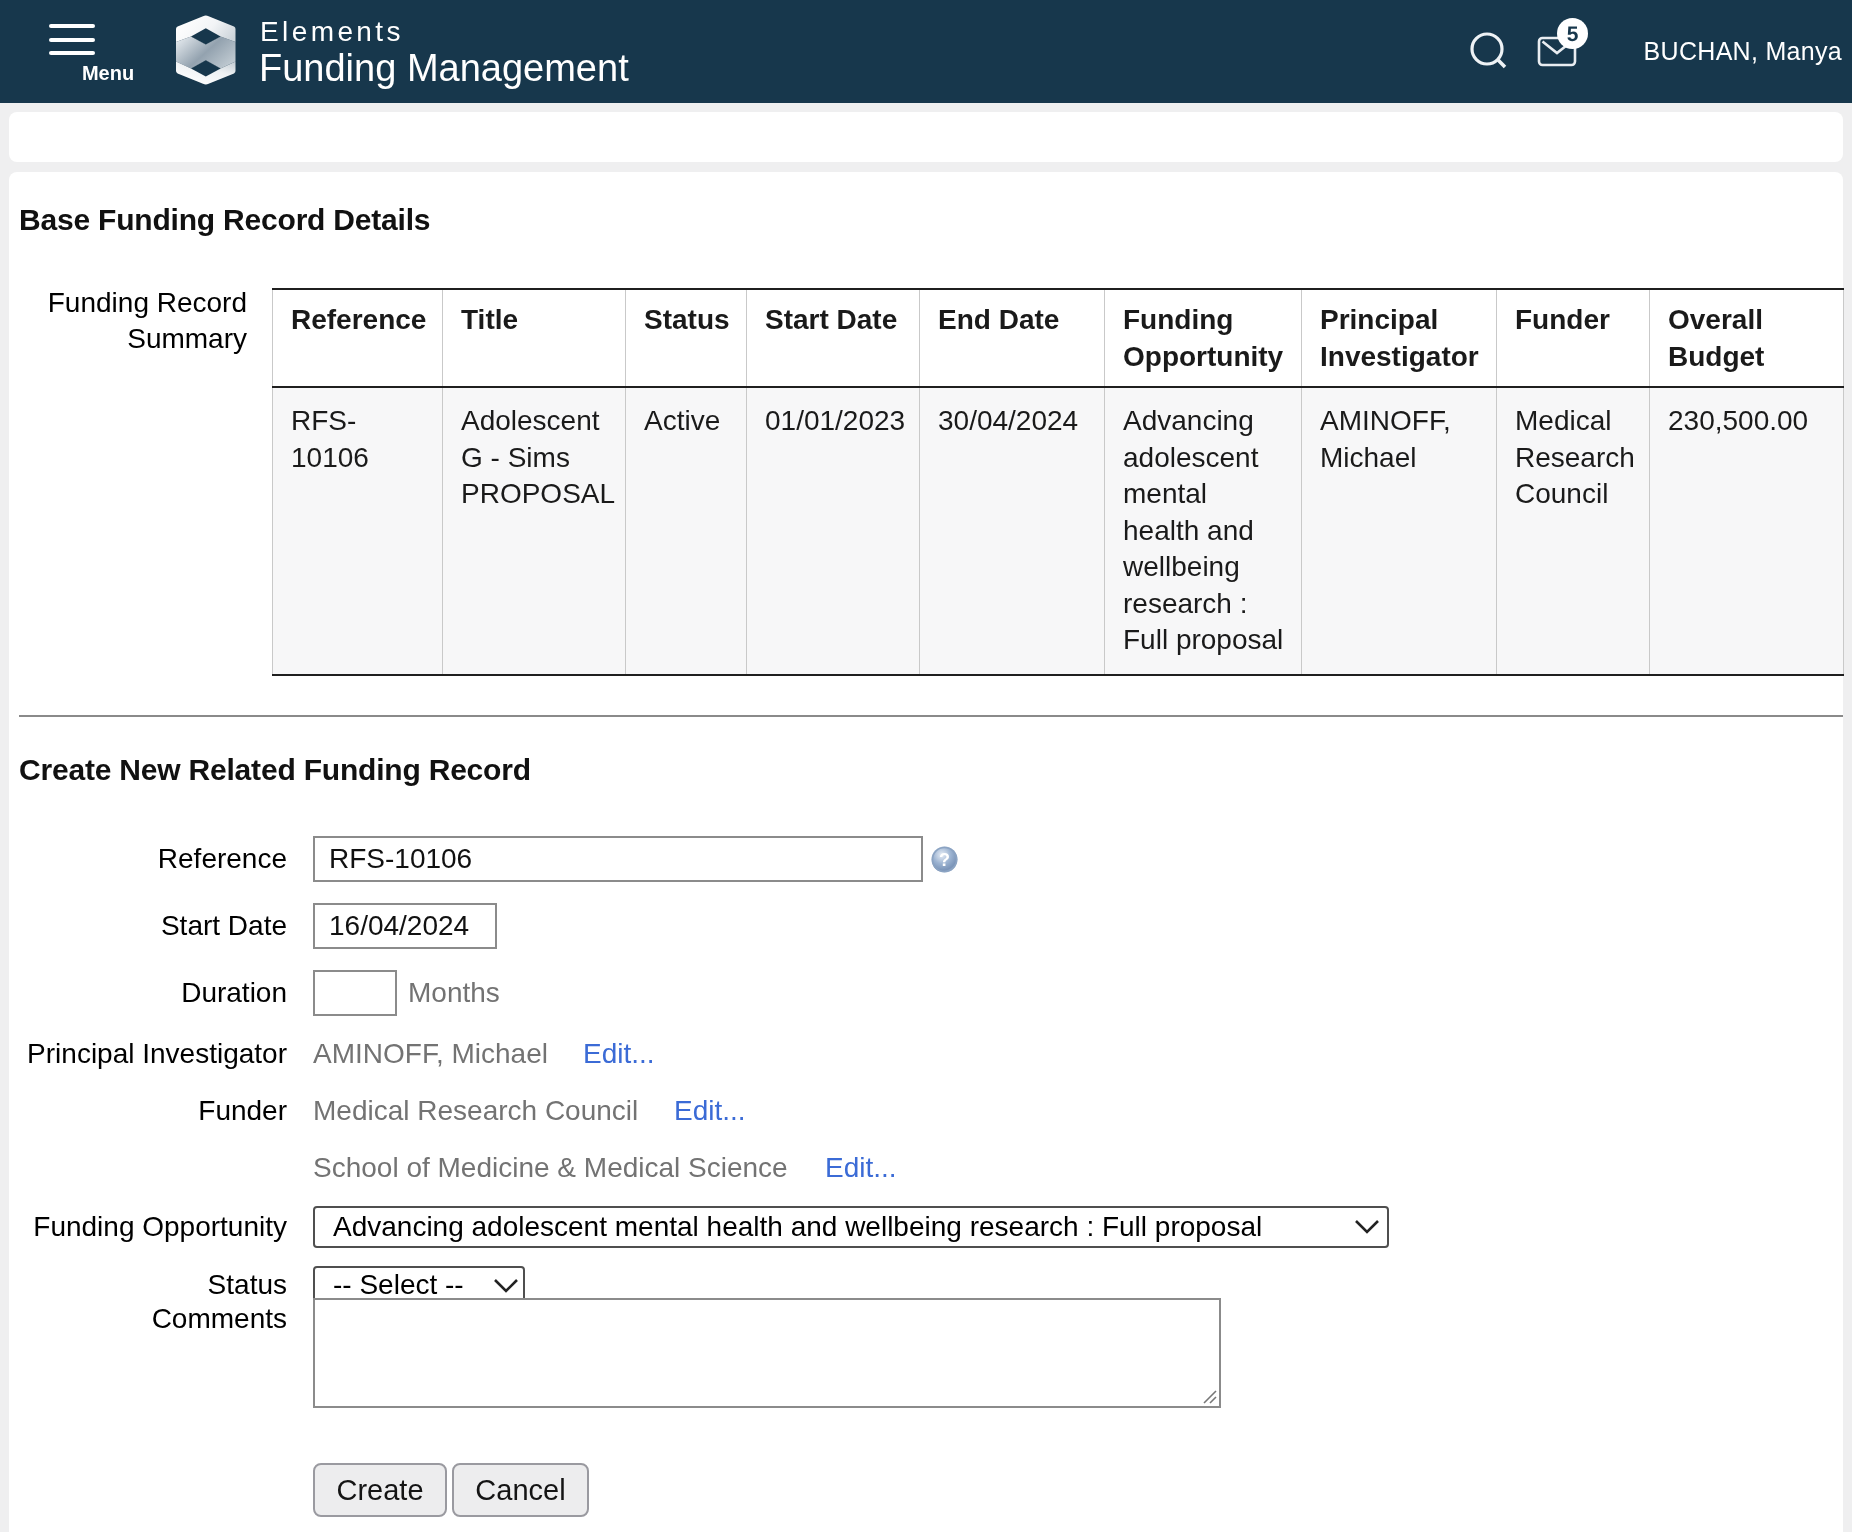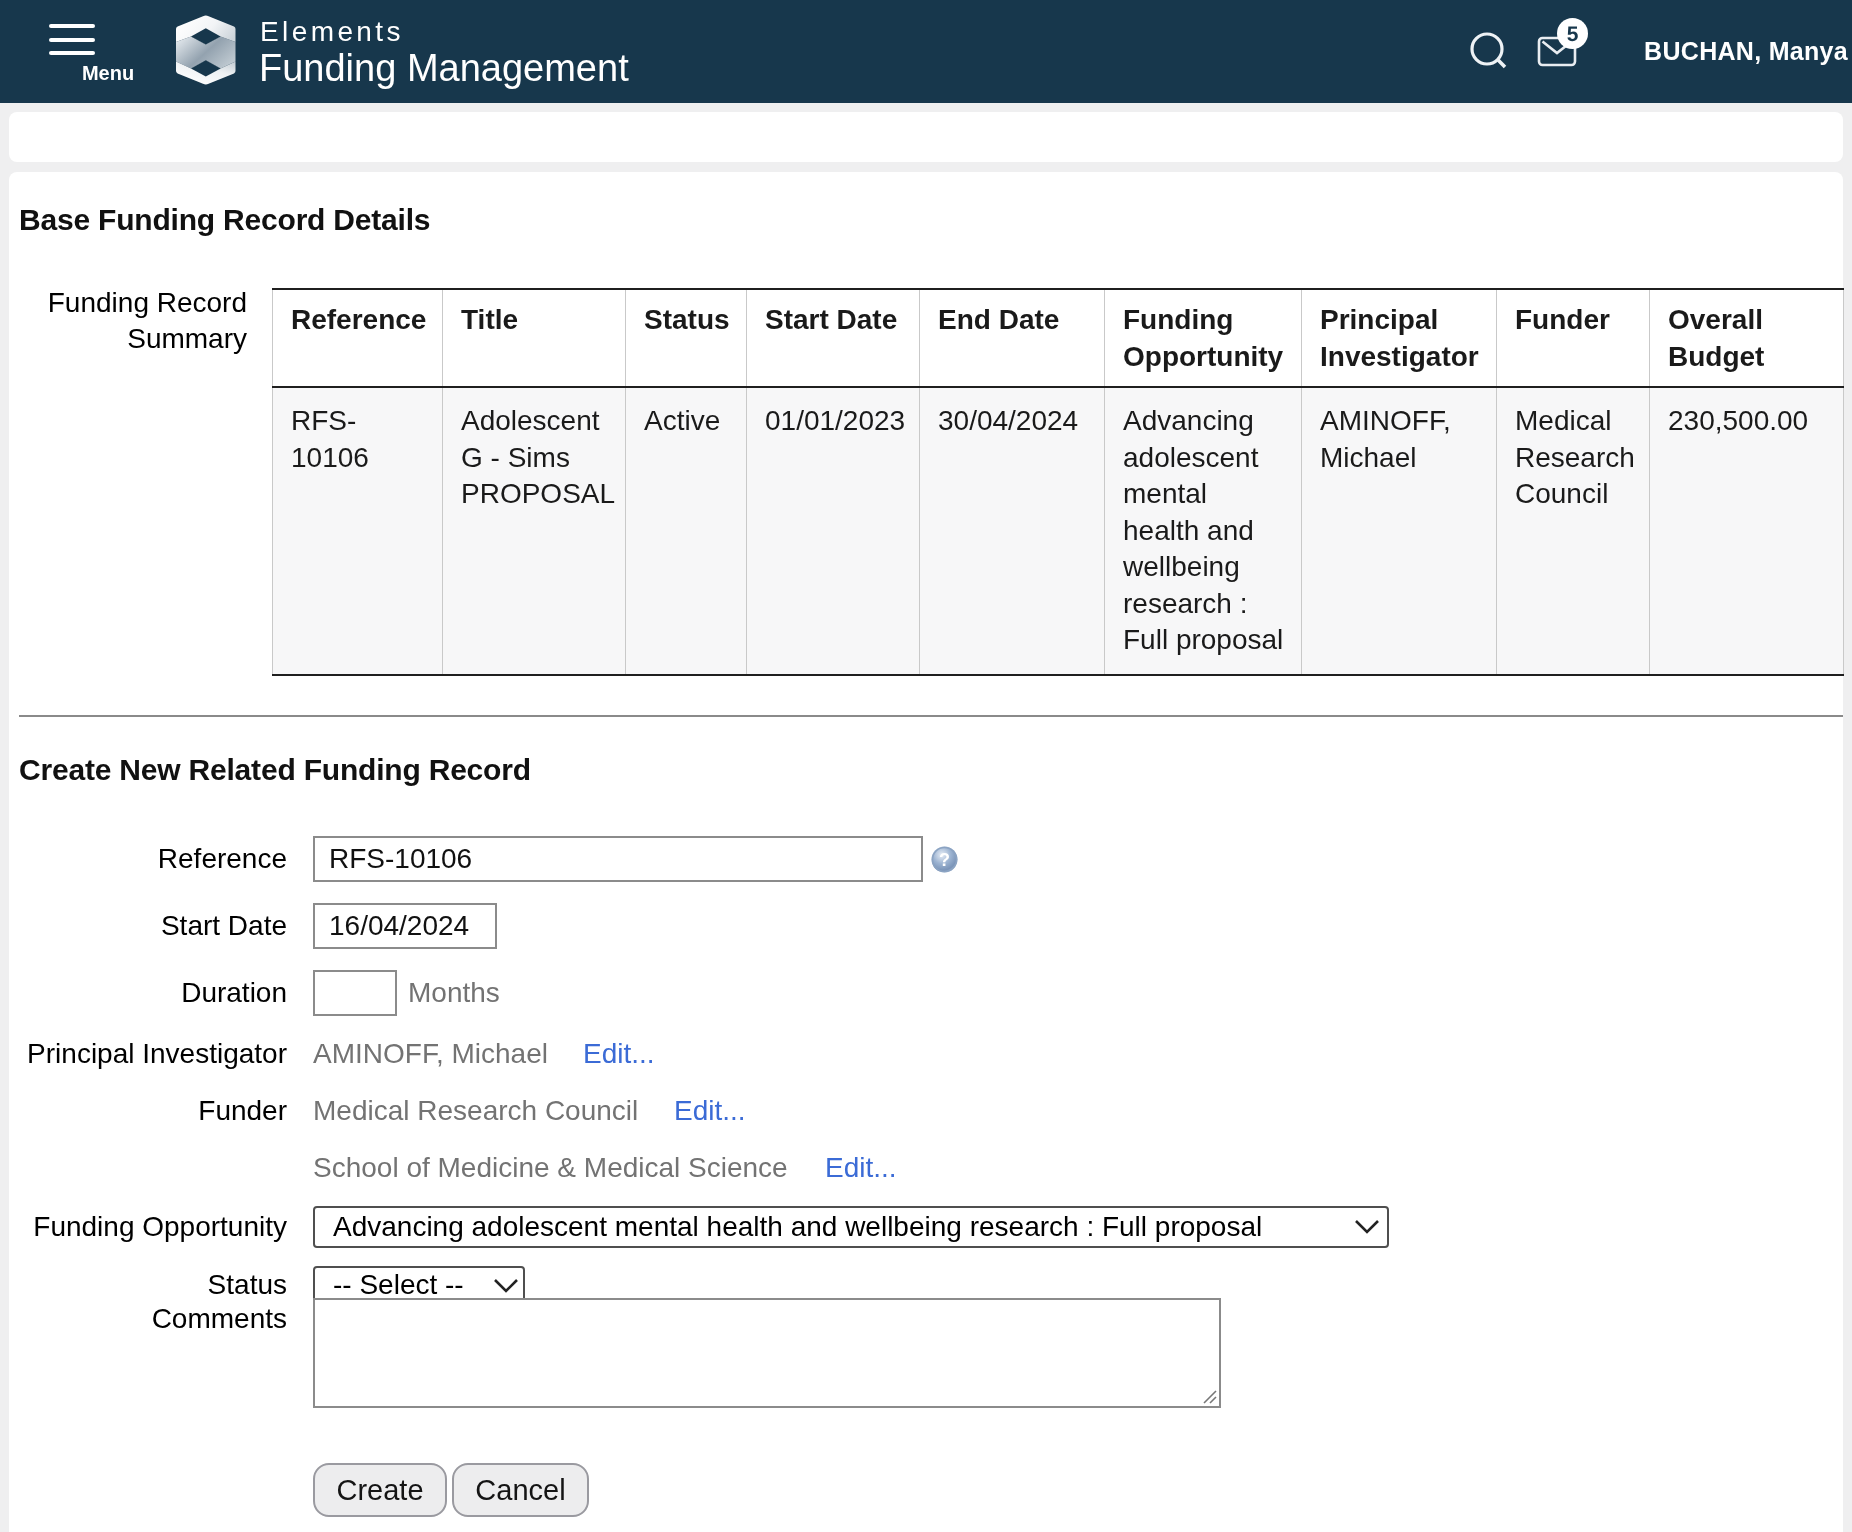--- a/index.html
+++ b/index.html
@@ -5,21 +5,21 @@
   * { margin:0; padding:0; box-sizing:border-box; }
   html,body { width:1852px; height:1532px; background:#efeff0; font-family:"Liberation Sans", sans-serif; color:#1a1a1a; overflow:hidden; }
   #header { position:absolute; left:0; top:0; width:1852px; height:103px; background:#17374c; }
   .hline { position:absolute; left:49px; width:46px; height:3.5px; background:#fff; border-radius:2px; }
   #menuTxt { position:absolute; left:40px; top:62px; width:64px; text-align:center; color:#fff; font-size:20px; font-weight:700;margin-left:36px; }
   #logo { position:absolute; left:175px; top:15px; }
   #brand1 { position:absolute; left:260px; top:15.1px; font-size:28px; letter-spacing:3.4px; line-height:34px; color:#fff; }
   #brand2 { position:absolute; left:259px; top:44.1px; font-size:38px; line-height:48px; color:#fff; }
   #sicon { position:absolute; left:1468px; top:30px; }
   #micon { position:absolute; left:1534px; top:14px; }
-  #uname { position:absolute; right:4px; top:36px; font-size:25px; font-weight:700; color:#fff; line-height:30px; letter-spacing:0.3px;text-align:center; }
+  #uname { position:absolute; right:10px; top:36px; font-size:25px; font-weight:400; color:#fff; line-height:30px; letter-spacing:0.3px;text-align:center; }
   #topbar { position:absolute; left:9px; top:112px; width:1834px; height:50px; background:#fff; border-radius:8px; }
   #panel { position:absolute; left:9px; top:172px; width:1834px; height:1360px; background:#fff; border-radius:8px 8px 0 0; }
   #panel > * { position:absolute; }
   h1 { font-size:30px; font-weight:700; color:#111; line-height:40px; letter-spacing:-0.2px; }
   #h1a { left:10px; top:28.2px; }
   #h1b { left:10px; top:578.1px; }
   #sumlbl { left:0; top:113px; width:238px; text-align:right; font-size:28px; line-height:36px; color:#000; }
   #tblwrap { left:263px; top:116px; }
   table { border-collapse:collapse; table-layout:fixed; width:1571px; font-size:28px; }
   th, td { vertical-align:top; text-align:left; line-height:36.5px; border-left:1px solid #c9c9c9; border-right:1px solid #c9c9c9; }
@@ -29,21 +29,21 @@
   td { padding:15px 10px 15px 18px; }
   #hr1 { left:10px; top:543px; width:1824px; height:2px; background:#8a8a8a; }
   .frow { left:0; height:46px; display:flex; align-items:center; width:1600px; }
   .flbl { position:absolute; left:0; top:0; width:278px; height:100%; display:flex; align-items:center; justify-content:flex-end; font-size:28px; color:#000; }
   .fval { position:absolute; left:304px; top:0; height:100%; display:flex; align-items:center; font-size:28px; color:#737373; }
   input, textarea { font-family:"Liberation Sans", sans-serif; font-size:28px; color:#111; border:2px solid #8b8b8b; background:#fff; }
   .inp { position:absolute; left:304px; padding:0 14px; }
   a.edit { color:#3b6bd6; text-decoration:none; font-size:28px; position:absolute; top:0; height:100%; display:flex; align-items:center; }
   .sel { position:absolute; left:304px; border:2px solid #4f4f4f; border-radius:4px; background:#fff; display:flex; align-items:center; font-size:28px; color:#000; padding-left:18px; }
   .chev { position:absolute; }
-  #cbtn, #xbtn { position:absolute; top:1291px; height:54px; background:#ededee; border:2px solid #9a9aa0; border-radius:16px; font-size:29px; color:#141414; font-family:"Liberation Sans", sans-serif; display:flex; align-items:center; justify-content:center; }
+  #cbtn, #xbtn { position:absolute; top:1291px; height:54px; background:#ededee; border:2px solid #9a9aa0; border-radius:8px; font-size:29px; color:#141414; font-family:"Liberation Sans", sans-serif; display:flex; align-items:center; justify-content:center; }
 </style>
 </head>
 <body>
 <div id="header">
   <div class="hline" style="top:24px"></div>
   <div class="hline" style="top:38px"></div>
   <div class="hline" style="top:51px"></div>
   <div id="menuTxt">Menu</div>
   <svg id="logo" width="62" height="70" viewBox="0 0 62 70">
     <defs>

